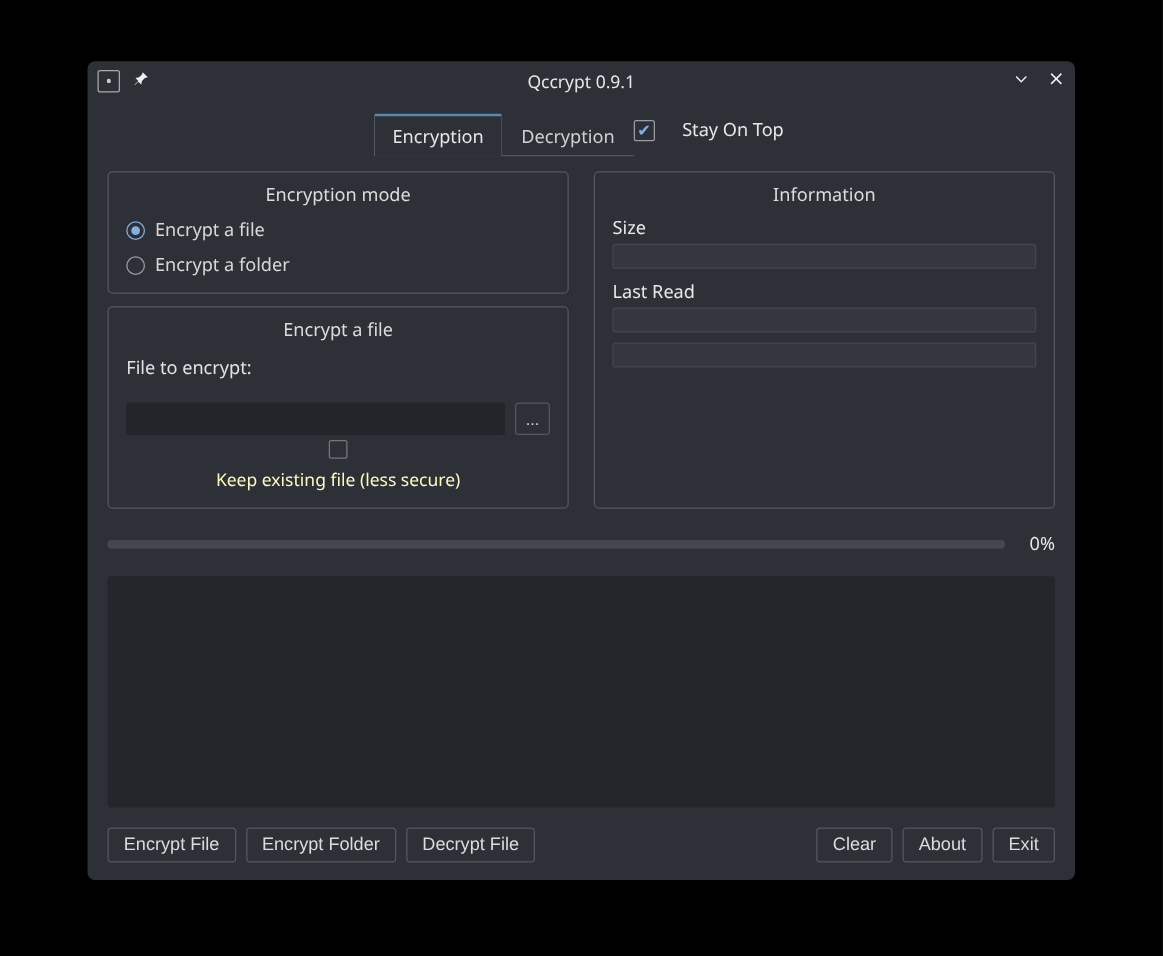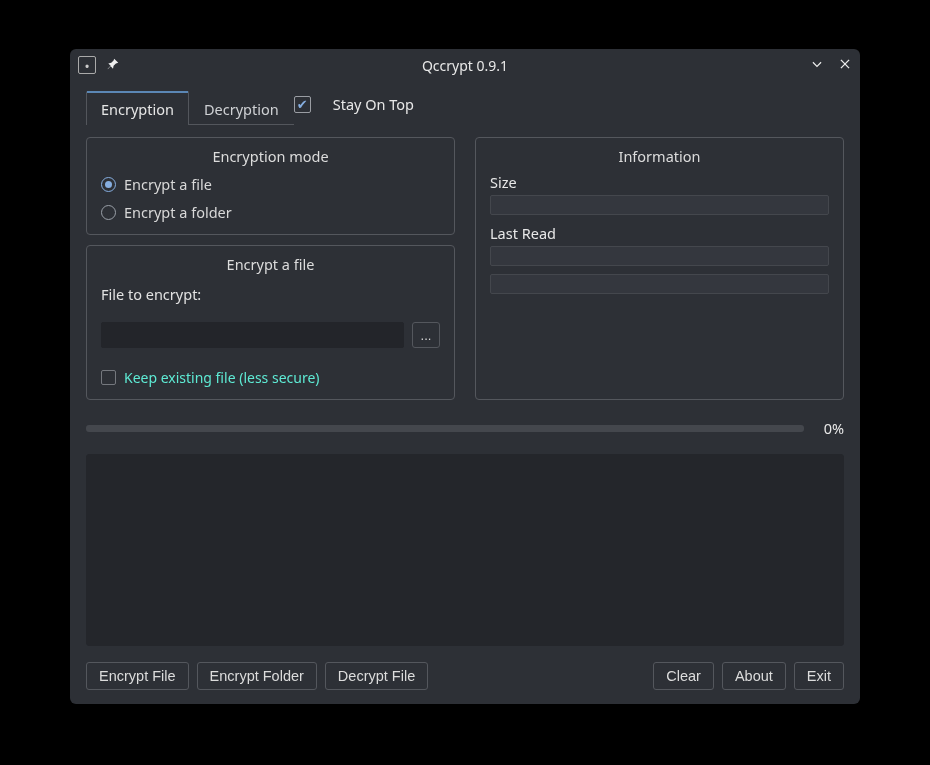--- a/index.html
+++ b/index.html
@@ -19,21 +19,21 @@
     display: flex; align-items: center; justify-content: center; font-size: 11px; color:#ccc; font-weight:bold;
   }
   .titlebar .pin svg { width: 14px; height: 14px; fill: #eee; }
   .titlebar .title { position: absolute; left: 0; right: 0; text-align: center; font-size: 14px; color: #e8e8e8; pointer-events: none; }
   .titlebar .right { margin-left: auto; display: flex; align-items: center; gap: 14px; }
   .titlebar .right svg { width: 14px; height: 14px; stroke: #eee; stroke-width: 2; fill: none; }
   .titlebar .right .close svg { stroke-width: 2.2; }
   .titlebar .btn { cursor: pointer; }
 
   .body { flex: 1; padding: 10px 16px 14px 16px; display: flex; flex-direction: column; }
-  .toprow { display: flex; align-items: flex-start; justify-content: flex-start; height: 34px; }
+  .toprow { display: flex; align-items: flex-start; justify-content: center; height: 34px; }
   .tabs { display: flex; border-bottom: 1px solid #53565c; height: 34px; }
   .tab {
     padding: 7px 14px 8px; font-size: 14.5px; color: #cfd1d4; cursor: pointer; position: relative;
     border: 1px solid transparent; border-bottom: none; border-top-left-radius: 2px; border-top-right-radius: 2px;
   }
   .tab.active {
     color: #e6e6e6; border-color: #53565c; background: #2d3036; margin-bottom: -1px;
   }
   .tab.active::before {
     content: ""; position: absolute; left: 0; right: 0; top: -1px; height: 2px; background: #5b87b5;
@@ -63,21 +63,21 @@
   .file-group .legend { margin-bottom: 10px; }
   .filelabel { font-size: 14.5px; color: #e2e2e2; margin-bottom: 18px; }
   .filerow { display: flex; gap: 8px; align-items: center; }
   .text-input {
     flex: 1; height: 26px; background: #23252a; border: 1px solid #23252a; border-radius: 2px; color:#ddd; padding: 0 6px;
   }
   .browse-btn {
     width: 28px; height: 26px; border: 1px solid #54575d; border-radius: 3px; background: transparent;
     color: #d8d8d8; font-size: 13px; cursor: pointer; display:flex; align-items:center; justify-content:center;
   }
-  .keeprow { display: flex; align-items: center; gap: 8px; margin-top: 20px;  color:#5eead4;}
+  .keeprow { display: flex; align-items: center; gap: 8px; margin-top: 4px;  color:#fef9c3;flex-direction:column;}
   .keeprow .cbox {
     width: 15px; height: 15px; border: 1px solid #75787e; border-radius: 2px; background:transparent; flex-shrink:0;
   }
 
   .info-group .field { margin-bottom: 8px; }
   .info-group .flabel { font-size: 14.5px; color: #e8e8e8; margin-bottom: 3px; }
   .info-group .fval {
     height: 20px; background: #34373e; border: 1px solid #44474d; border-radius: 2px;
   }
   .info-group { padding-bottom: 14px; }

